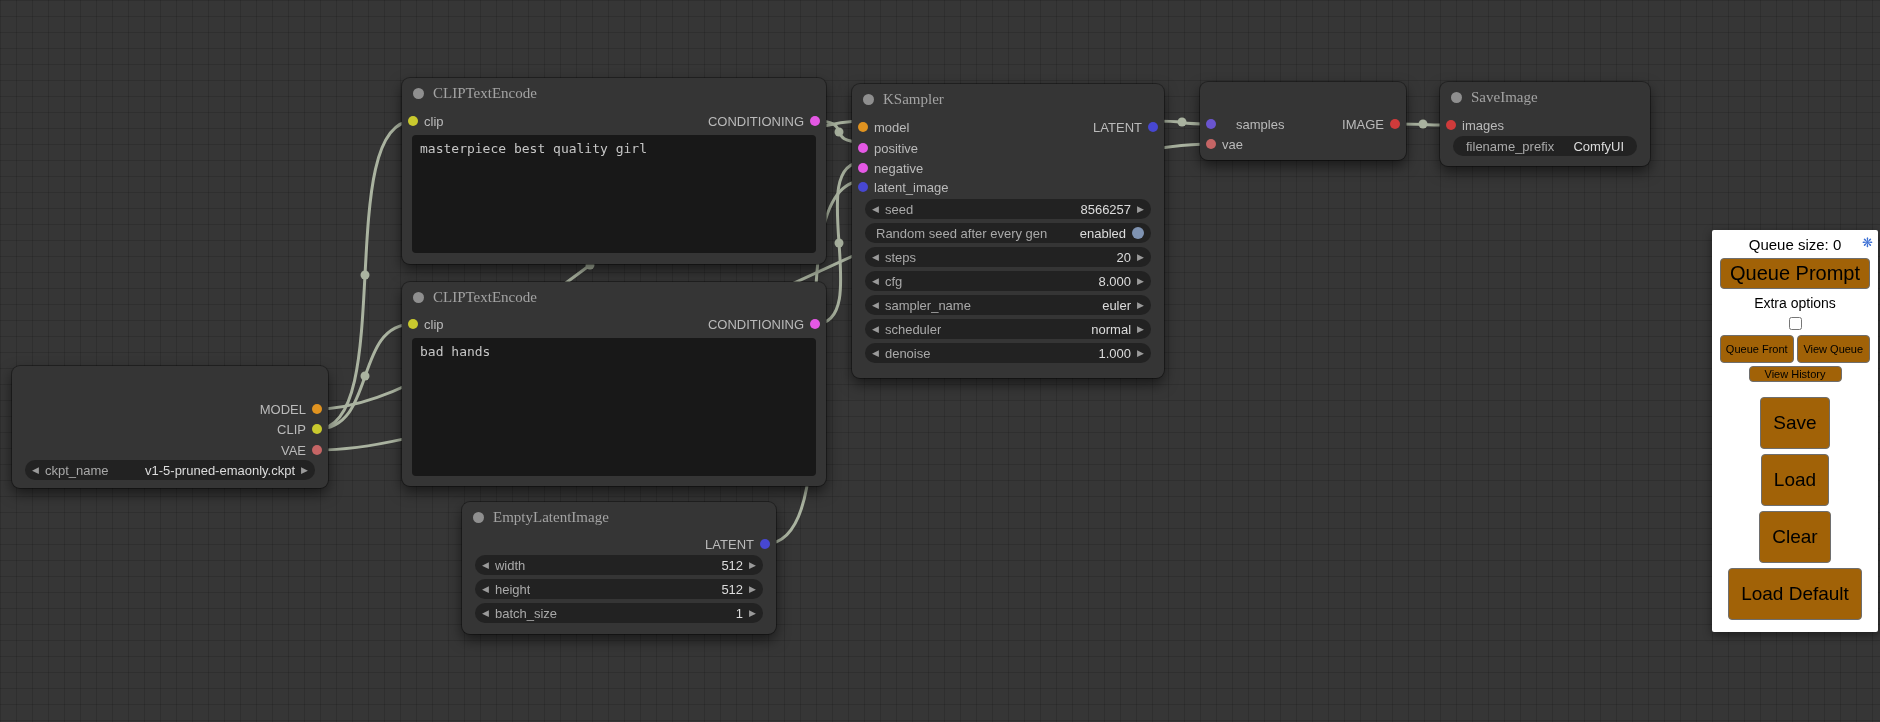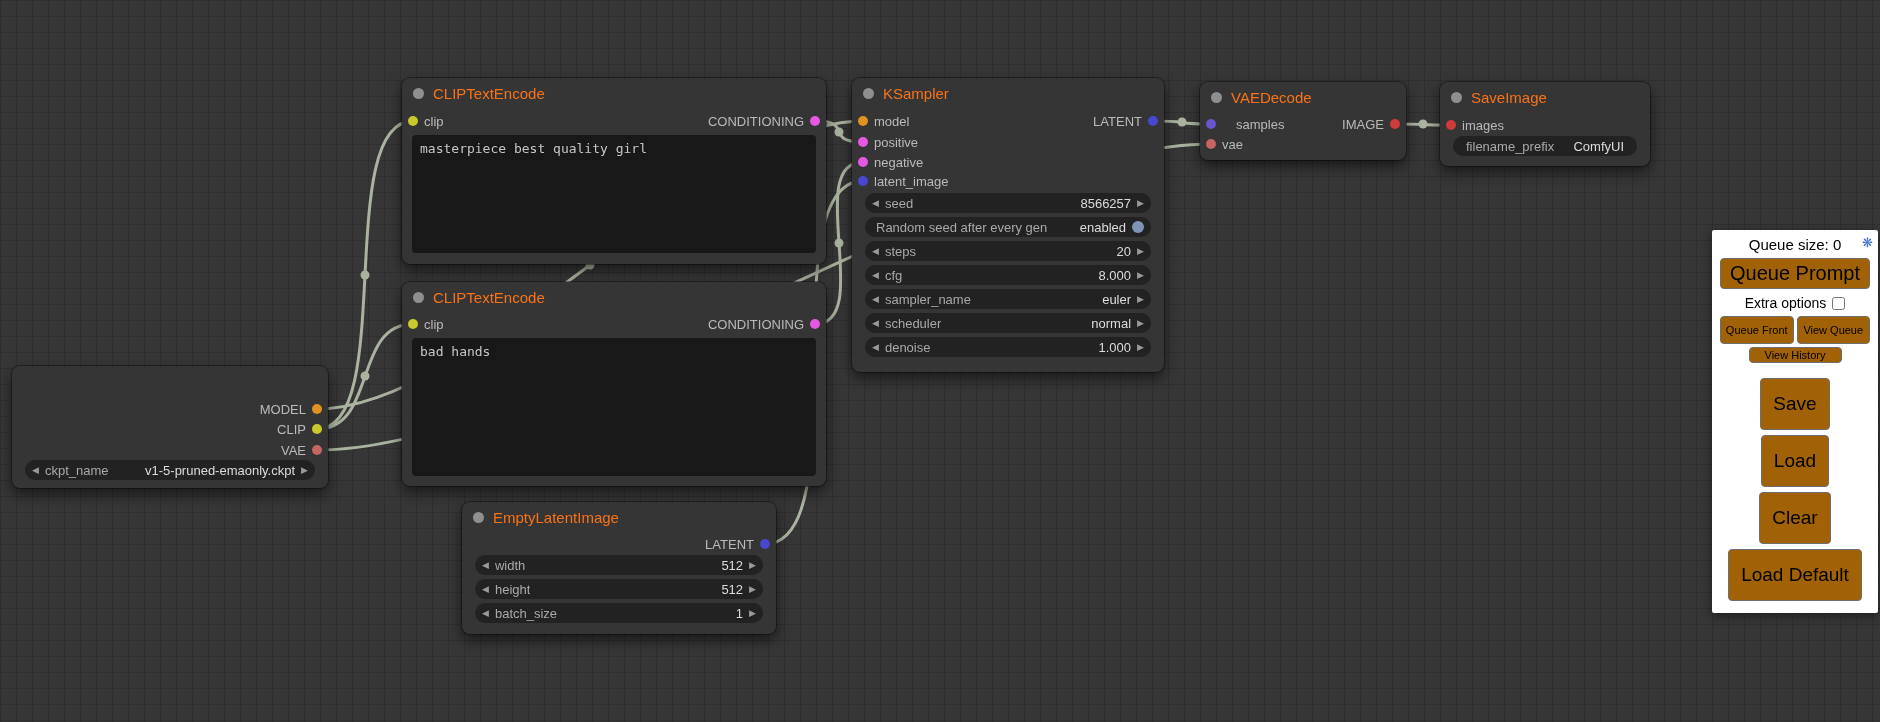--- a/index.html
+++ b/index.html
@@ -16,21 +16,21 @@
   .link{fill:none;stroke:#aab3a0;stroke-width:3;}
   .linkdot{fill:#aab3a0;}
 
   
   .node{
     position:absolute;z-index:2;background:#353535;border-radius:8px;
     box-shadow:0 6px 14px rgba(0,0,0,0.55), 0 0 0 1px rgba(0,0,0,0.35);
   }
   .node-header{position:absolute;left:0;top:0;right:0;height:30px;display:flex;align-items:center;gap:9px;padding-left:11px;}
   .title-dot{width:11px;height:11px;border-radius:50%;background:#8f8f8f;flex:0 0 auto;}
-  .node-title{color:#f97316;font-size:15px;white-space:nowrap;}
+  .node-title{color:#a3a3a3;font-size:15px;white-space:nowrap;font-family:Liberation Serif, serif;}
   .slot{position:absolute;height:20px;display:flex;align-items:center;gap:6px;color:#bababa;font-size:13px;white-space:nowrap;}
   .slot.in{left:6px;}
   .slot.out{right:6px;}
   .dot{width:10px;height:10px;border-radius:50%;flex:0 0 auto;}
   .c-model{background:#e09320;}
   .c-clip{background:#c9c92e;}
   .c-vae{background:#c56565;}
   .c-cond{background:#e458e4;}
   .c-latent{background:#4747d1;}
   .c-samples{background:#6a55cf;}
@@ -55,21 +55,21 @@
   
   .menu{
     position:absolute;left:1712px;top:230px;width:166px;z-index:3;background:#ffffff;color:#000;
     display:flex;flex-direction:column;align-items:center;padding:6px 8px 12px;box-sizing:border-box;
     box-shadow:0 3px 10px rgba(0,0,0,0.45);border-radius:2px;
   }
   .menu-header{width:100%;position:relative;text-align:center;font-size:15px;margin-bottom:5px;}
   .settings-icon{position:absolute;right:-3px;top:-1px;color:#3b6fd4;font-size:13px;cursor:pointer;}
   .menu button{font-family:"Liberation Sans",sans-serif;background:#a16207;border:1px solid #6e6e6e;border-radius:4px;color:#000;cursor:pointer;}
   .queue-prompt{width:100%;font-size:20px;padding:3px 0;margin-bottom:6px;}
-  .extra{font-size:14px;display:flex;align-items:center;gap:6px;margin-bottom:5px;}
+  .extra{font-size:14px;display:flex;align-items:center;gap:6px;margin-bottom:5px;flex-direction:column;}
   .extra input{width:13px;height:13px;margin:0;}
   .qrow{display:flex;gap:3px;width:100%;margin-bottom:3px;}
   .small-btn{flex:1;font-size:11px;padding:7px 2px;}
   .history-btn{width:62%;font-size:11px;padding:1px 2px;margin-bottom:10px;}
   .big-btn{font-size:19px;padding:14px 12px;margin-top:5px;}
 </style>
 </head>
 <body>
 
 <svg id="links" width="1880" height="722">
@@ -139,21 +139,21 @@
     <span class="dot c-clip"></span>
     <span>clip</span>
   </div>
   <div class="slot out" style="top:32px;">
     <span>CONDITIONING</span>
     <span class="dot c-cond"></span>
   </div>
   <textarea class="prompt" style="top: 56px; height: 138px;" spellcheck="false">bad hands</textarea>
 </div>
 
-<div class="node" style="left:852px;top:78px;width:312px;height:294px;">
+<div class="node" style="left:852px;top:84px;width:312px;height:294px;">
   <div class="node-header">
     <span class="title-dot"></span>
     <span class="node-title">KSampler</span>
   </div>
   <div class="slot in" style="top:33px;">
     <span class="dot c-model"></span>
     <span>model</span>
   </div>
   <div class="slot in" style="top:54px;">
     <span class="dot c-cond"></span>
@@ -209,24 +209,20 @@
   </div>
   <div class="widget" style="top:259px;">
     <span class="arrow">◀</span>
     <span class="wlabel">denoise</span>
     <span class="wvalue">1.000</span>
     <span class="arrow">▶</span>
   </div>
 </div>
 
 <div class="node" style="left:1200px;top:82px;width:206px;height:78px;">
-  <div class="node-header">
-    <span class="title-dot"></span>
-    <span class="node-title">VAEDecode</span>
-  </div>
   <div class="slot in" style="top:32px;gap:20px;">
     <span class="dot c-samples"></span>
     <span>samples</span>
   </div>
   <div class="slot in" style="top:52px;">
     <span class="dot c-vae"></span>
     <span>vae</span>
   </div>
   <div class="slot out" style="top:32px;">
     <span>IMAGE</span>

